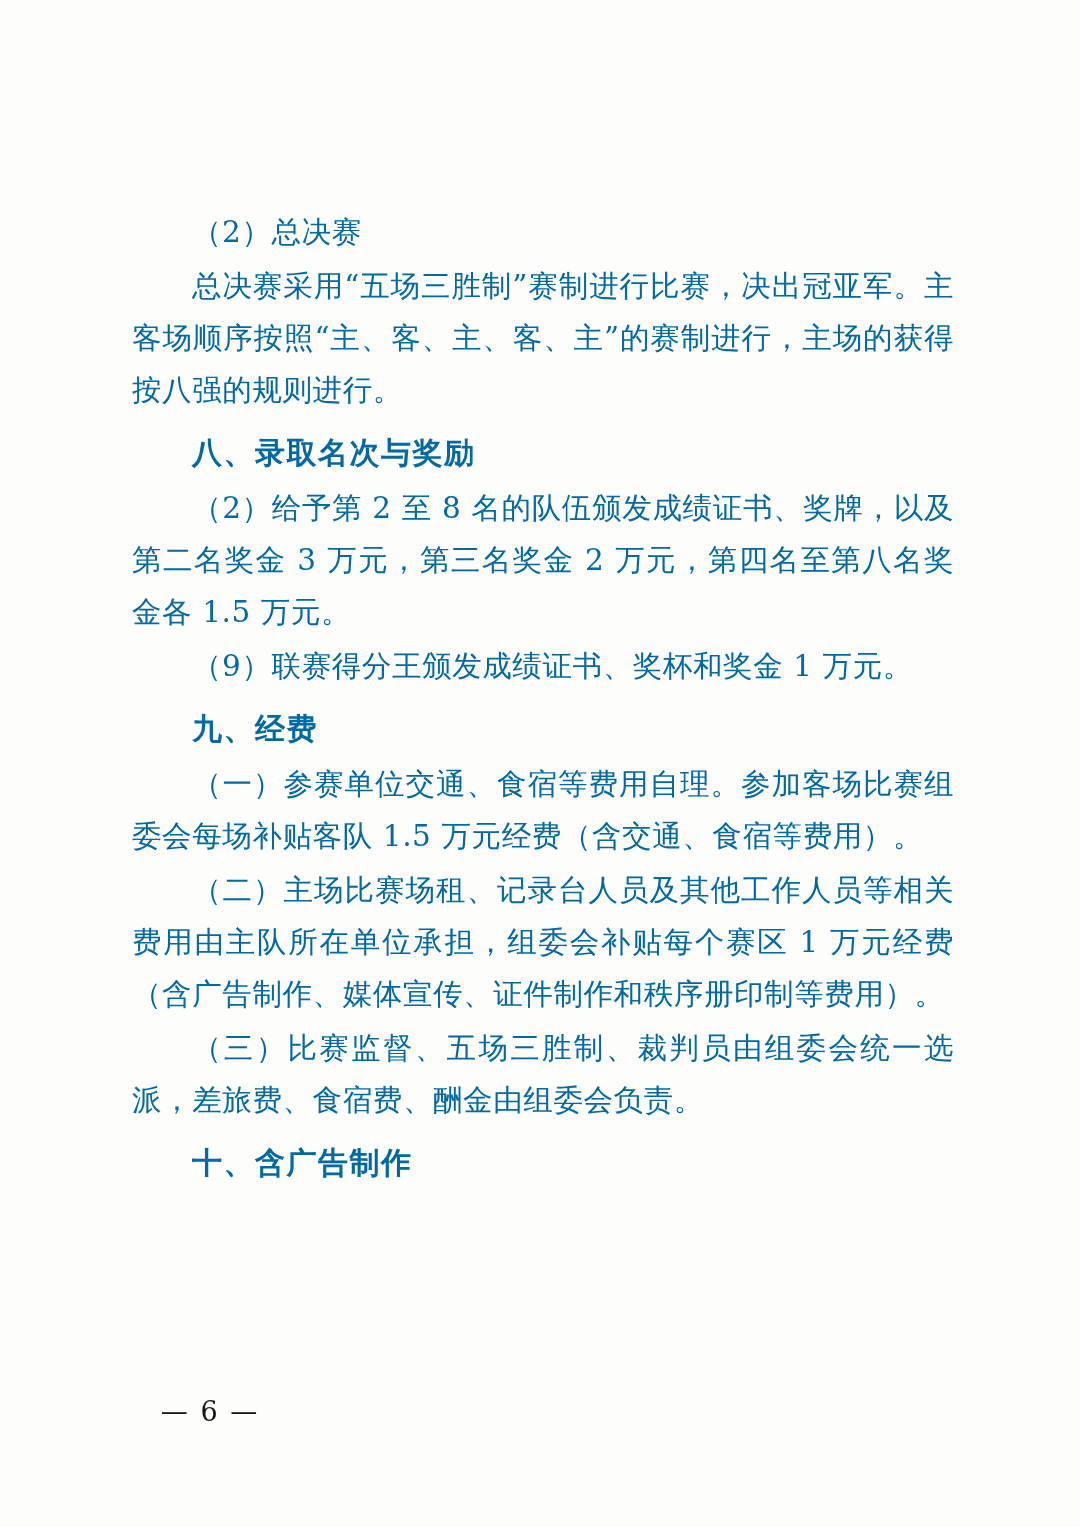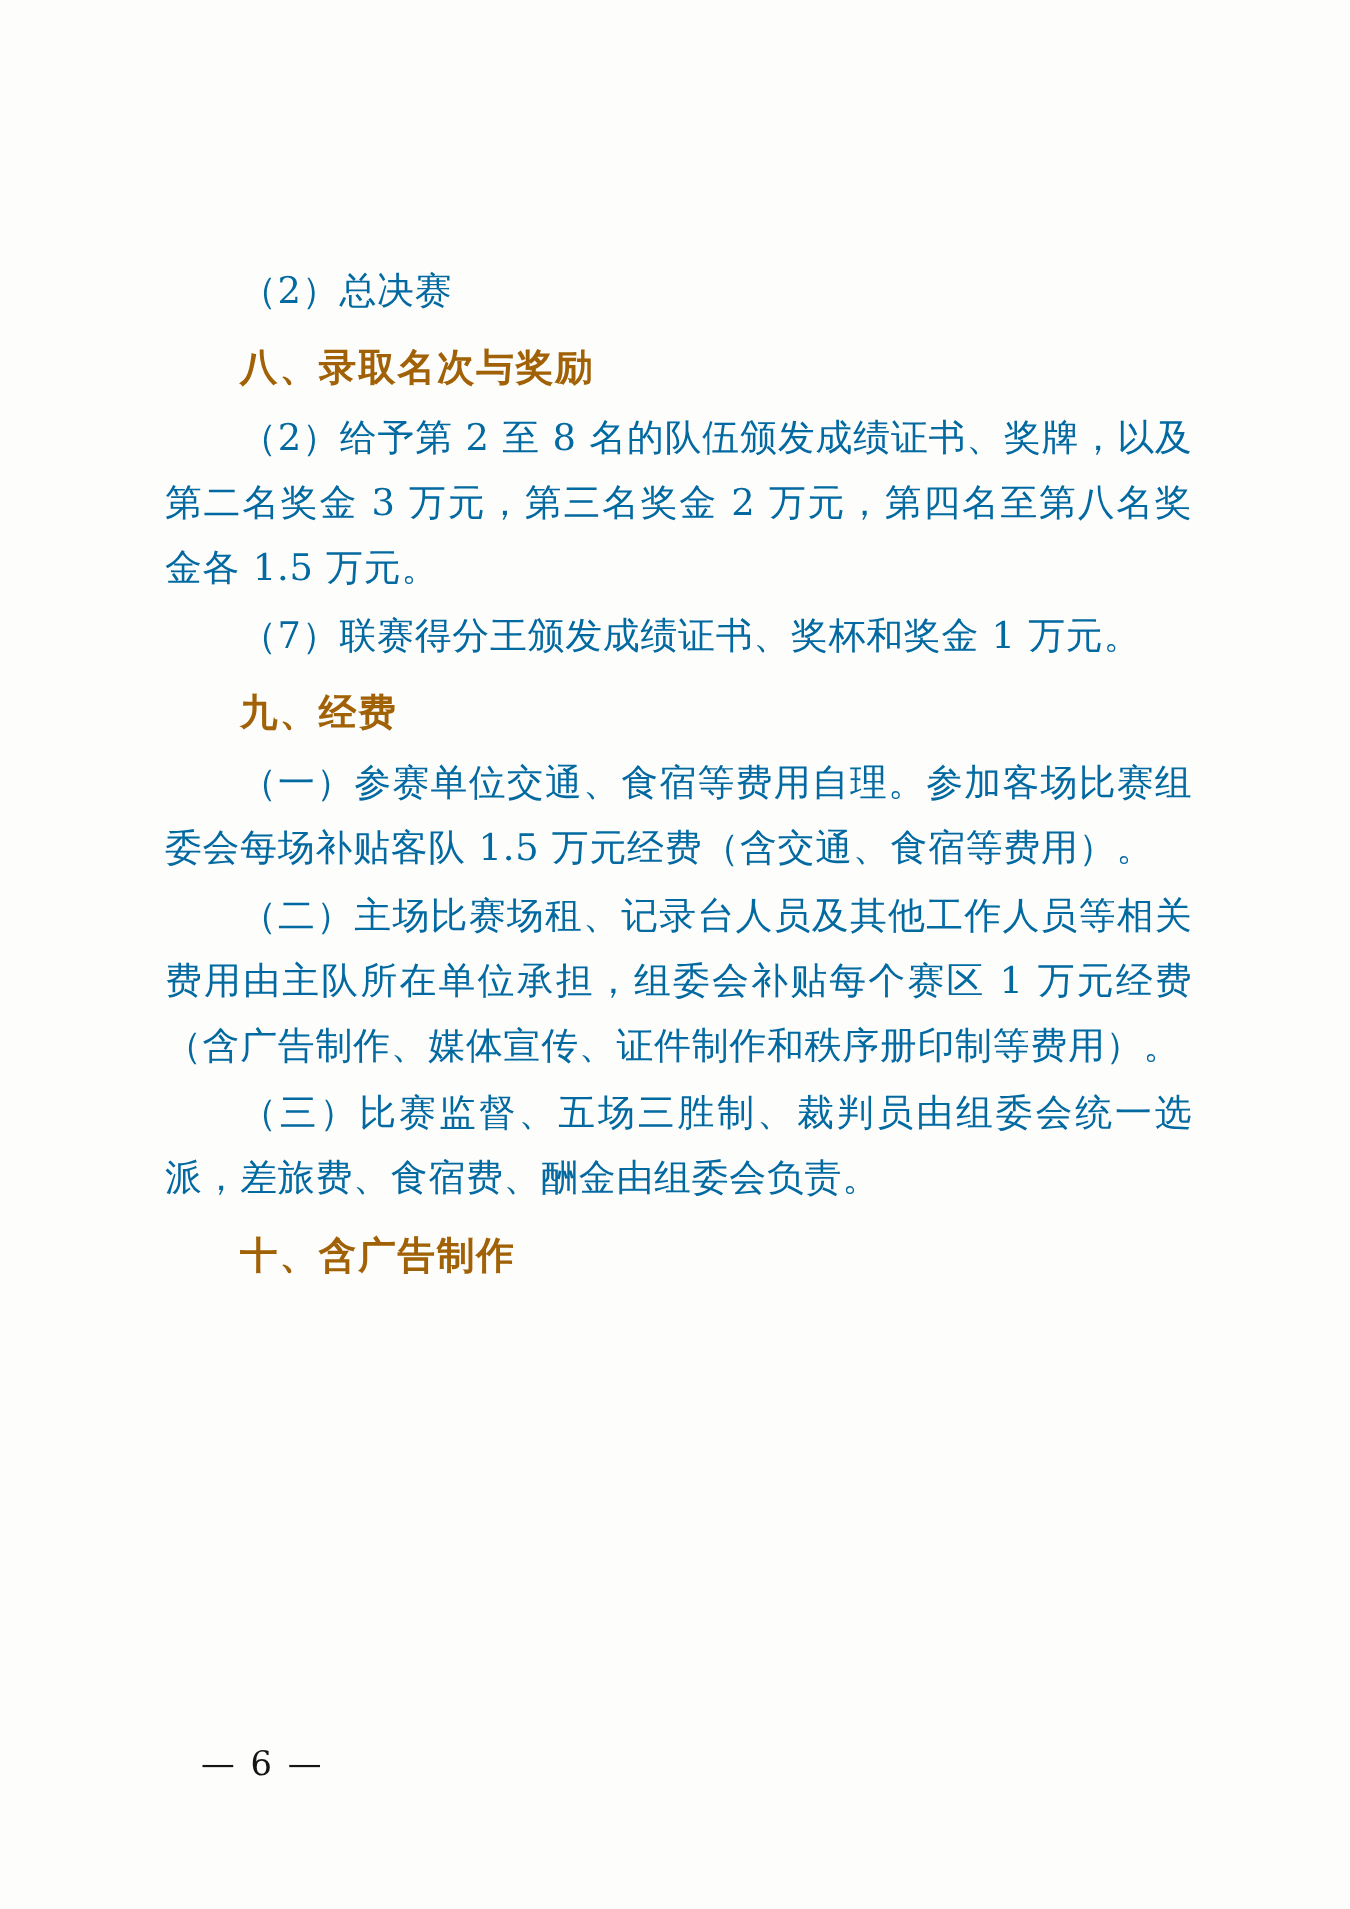--- a/index.html
+++ b/index.html
@@ -39,21 +39,21 @@
   p.indent {
     text-indent: 60px;
   }
   p.heading {
     margin: 10px 0 2px 0;
     font-size: 30px;
     line-height: 54px;
     font-weight: 700;
     text-indent: 60px;
     letter-spacing: 1.5px;
-    color: #a16207;
+    color: #0369a1;
   }
   .footer {
     position: absolute;
     left: 0;
     right: 0;
     top: 1396px;
     text-align: center;
     font-size: 27px;
     letter-spacing: 2px;
     color: #151515;
@@ -64,28 +64,29 @@
   }
 </style>
 </head>
 <body>
 
 <div class="page">
   <div class="content">
 
     <p class="para indent">（2）总决赛</p>
 
+    <p class="para indent">总决赛采用“五场三胜制”赛制进行比赛，决出冠亚军。主客场顺序按照“主、客、主、客、主”的赛制进行，主场的获得按八强的规则进行。</p>
 
     <p class="heading">八、录取名次与奖励</p>
 
 
     <p class="para indent">（2）给予第 2 至 8 名的队伍颁发成绩证书、奖牌，以及第二名奖金 3 万元，第三名奖金 2 万元，第四名至第八名奖金各 1.5 万元。</p>
 
 
-    <p class="para indent">（7）联赛得分王颁发成绩证书、奖杯和奖金 1 万元。</p>
+    <p class="para indent">（9）联赛得分王颁发成绩证书、奖杯和奖金 1 万元。</p>
 
     <p class="heading">九、经费</p>
 
     <p class="para indent">（一）参赛单位交通、食宿等费用自理。参加客场比赛组委会每场补贴客队 1.5 万元经费（含交通、食宿等费用）。</p>
 
     <p class="para indent">（二）主场比赛场租、记录台人员及其他工作人员等相关费用由主队所在单位承担，组委会补贴每个赛区 1 万元经费（含广告制作、媒体宣传、证件制作和秩序册印制等费用）。</p>
 
     <p class="para indent">（三）比赛监督、五场三胜制、裁判员由组委会统一选派，差旅费、食宿费、酬金由组委会负责。</p>
 
     <p class="heading">十、含广告制作</p>

